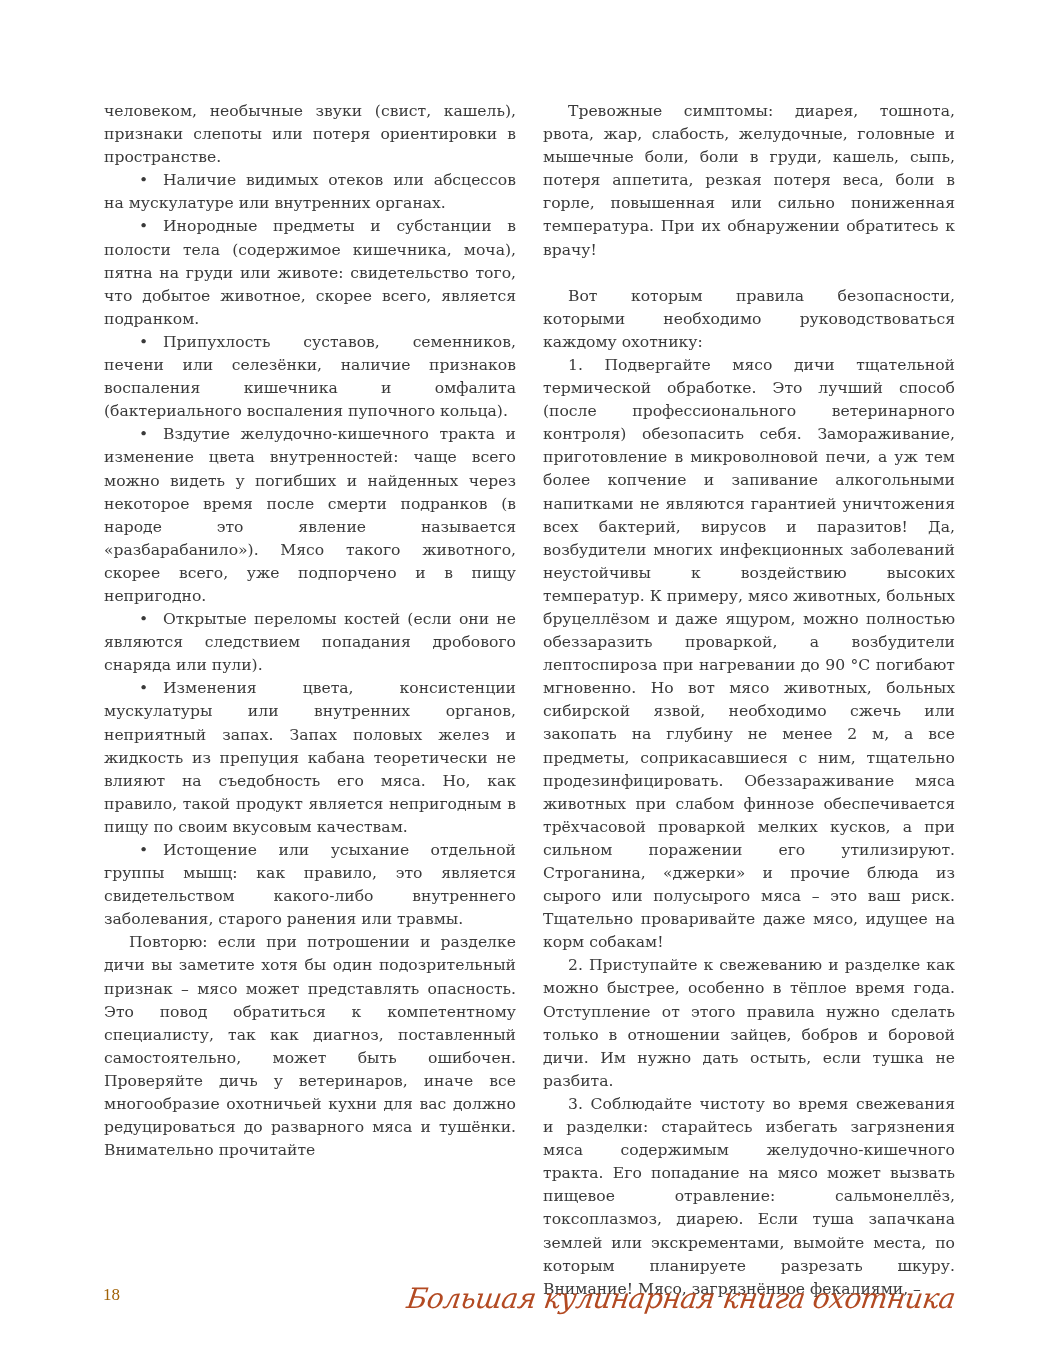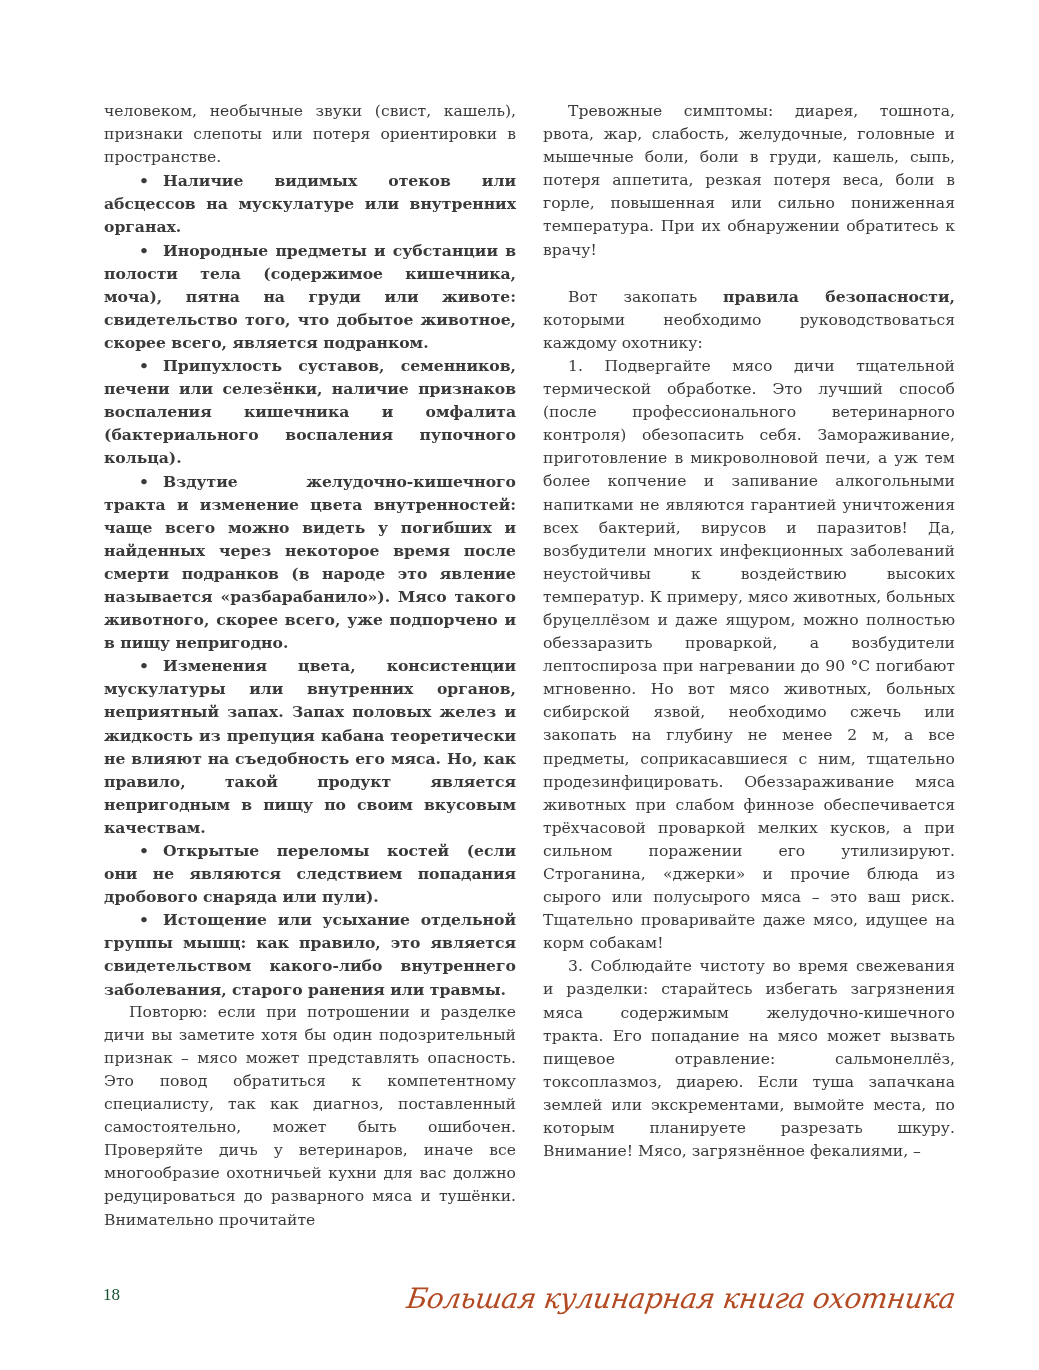--- a/index.html
+++ b/index.html
@@ -8,54 +8,55 @@
   .col {
     position: absolute; top: 88px; width: 412px;
     font-family: "DejaVu Serif", "Liberation Serif", serif;
     font-size: 15.6px; line-height: 23.1px; color: #3a3a3a;
     text-align: justify;
   }
   .col-left { left: 104px; }
   .col-right { left: 543px; }
   .col p { margin: 0; }
   .col p.indent { text-indent: 25px; }
-  .col p.bullet { text-indent: 35px; font-weight: bold; }
+  .col p.bullet { text-indent: 35px; }
   .col p.bullet .dot { display: inline-block; width: 24px; text-indent: 0; }
   .col p.spacer { height: 23px; }
-  .bold { font-weight: bold; }
+  .bold { font-weight: normal; }
   .footer-num {
     position: absolute; left: 103px; top: 1273px;
-    font-family: "Liberation Serif", serif; font-size: 17px; color: #14532d;
+    font-family: "Liberation Serif", serif; font-size: 17px; color: #a16207;
   }
   .footer-title {
     position: absolute; right: 84px; top: 1270px;
     font-family: "DejaVu Serif", serif; font-style: italic; font-size: 28px;
     color: #b34a22; letter-spacing: -0.5px; transform: skewX(-8deg); font-weight: 300;
   }
 </style>
 </head>
 <body>
 
 <div class="page">
 
   <div class="col col-left">
     <p>человеком, необычные звуки (свист, кашель), признаки слепоты или потеря ориентировки в пространстве.</p>
     <p class="bullet"><span class="dot">•</span><span>Наличие видимых отеков или абсцессов на мускулатуре или внутренних органах.</span></p>
     <p class="bullet"><span class="dot">•</span><span>Инородные предметы и субстанции в полости тела (содержимое кишечника, моча), пятна на груди или животе: свидетельство того, что добытое животное, скорее всего, является подранком.</span></p>
     <p class="bullet"><span class="dot">•</span><span>Припухлость суставов, семенников, печени или селезёнки, наличие признаков воспаления кишечника и омфалита (бактериального воспаления пупочного кольца).</span></p>
     <p class="bullet"><span class="dot">•</span><span>Вздутие желудочно-кишечного тракта и изменение цвета внутренностей: чаще всего можно видеть у погибших и найденных через некоторое время после смерти подранков (в народе это явление называется «разбарабанило»). Мясо такого животного, скорее всего, уже подпорчено и в пищу непригодно.</span></p>
+    <p class="bullet"><span class="dot">•</span><span>Открытые переломы костей (если они не являются следствием попадания дробового снаряда или пули).</span></p>
     <p class="bullet"><span class="dot">•</span><span>Изменения цвета, консистенции мускулатуры или внутренних органов, неприятный запах. Запах половых желез и жидкость из препуция кабана теоретически не влияют на съедобность его мяса. Но, как правило, такой продукт является непригодным в пищу по своим вкусовым качествам.</span></p>
-    <p class="bullet"><span class="dot">•</span><span>Открытые переломы костей (если они не являются следствием попадания дробового снаряда или пули).</span></p>
     <p class="bullet"><span class="dot">•</span><span>Истощение или усыхание отдельной группы мышц: как правило, это является свидетельством какого-либо внутреннего заболевания, старого ранения или травмы.</span></p>
     <p class="indent">Повторю: если при потрошении и разделке дичи вы заметите хотя бы один подозрительный признак – мясо может представлять опасность. Это повод обратиться к компетентному специалисту, так как диагноз, поставленный самостоятельно, может быть ошибочен. Проверяйте дичь у ветеринаров, иначе все многообразие охотничьей кухни для вас должно редуцироваться до разварного мяса и тушёнки. Внимательно прочитайте</p>
   </div>
 
   <div class="col col-right">
     <p class="indent">Тревожные симптомы: диарея, тошнота, рвота, жар, слабость, желудочные, головные и мышечные боли, боли в груди, кашель, сыпь, потеря аппетита, резкая потеря веса, боли в горле, повышенная или сильно пониженная температура. При их обнаружении обратитесь к врачу!</p>
     <p class="spacer"></p>
-    <p class="indent"><span>Вот закопать </span><span class="bold">правила безопасности,</span><span> которыми необходимо руководствоваться каждому охотнику:</span></p>
+    <p class="indent"><span>Вот которым </span><span class="bold">правила безопасности,</span><span> которыми необходимо руководствоваться каждому охотнику:</span></p>
     <p class="indent">1. Подвергайте мясо дичи тщательной термической обработке. Это лучший способ (после профессионального ветеринарного контроля) обезопасить себя. Замораживание, приготовление в микроволновой печи, а уж тем более копчение и запивание алкогольными напитками не являются гарантией уничтожения всех бактерий, вирусов и паразитов! Да, возбудители многих инфекционных заболеваний неустойчивы к воздействию высоких температур. К примеру, мясо животных, больных бруцеллёзом и даже ящуром, можно полностью обеззаразить проваркой, а возбудители лептоспироза при нагревании до 90 °С погибают мгновенно. Но вот мясо животных, больных сибирской язвой, необходимо сжечь или закопать на глубину не менее 2 м, а все предметы, соприкасавшиеся с ним, тщательно продезинфицировать. Обеззараживание мяса животных при слабом финнозе обеспечивается трёхчасовой проваркой мелких кусков, а при сильном поражении его утилизируют. Строганина, «джерки» и прочие блюда из сырого или полусырого мяса – это ваш риск. Тщательно проваривайте даже мясо, идущее на корм собакам!</p>
+    <p class="indent">2. Приступайте к свежеванию и разделке как можно быстрее, особенно в тёплое время года. Отступление от этого правила нужно сделать только в отношении зайцев, бобров и боровой дичи. Им нужно дать остыть, если тушка не разбита.</p>
     <p class="indent">3. Соблюдайте чистоту во время свежевания и разделки: старайтесь избегать загрязнения мяса содержимым желудочно-кишечного тракта. Его попадание на мясо может вызвать пищевое отравление: сальмонеллёз, токсоплазмоз, диарею. Если туша запачкана землей или экскрементами, вымойте места, по которым планируете разрезать шкуру. Внимание! Мясо, загрязнённое фекалиями, –</p>
   </div>
 
   <div class="footer-num">18</div>
   <div class="footer-title">Большая кулинарная книга охотника</div>
 </div>
 
 </body></html>

